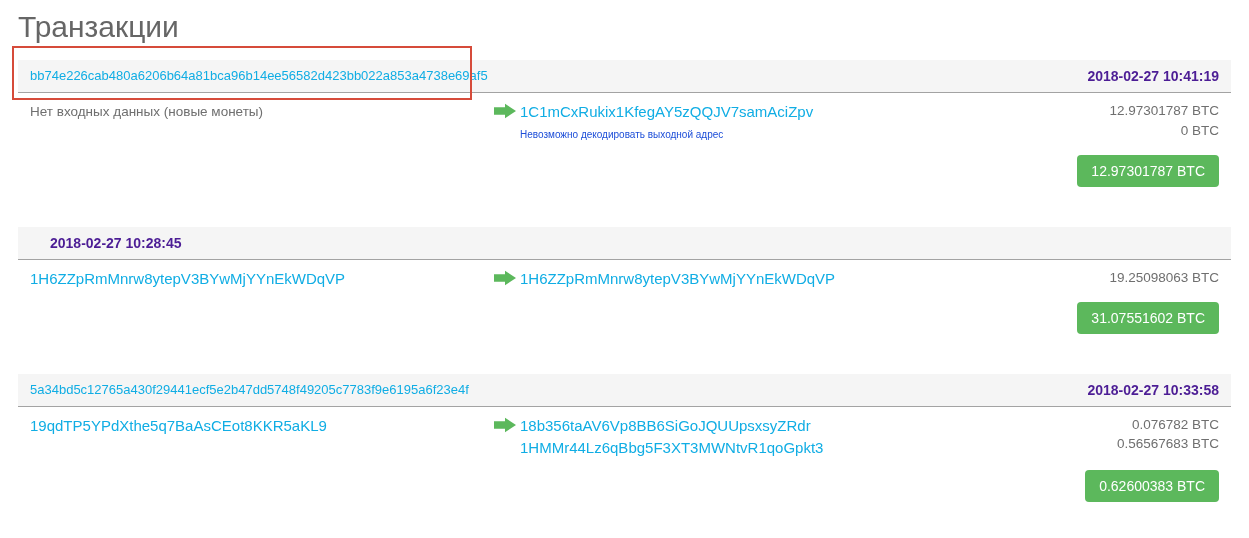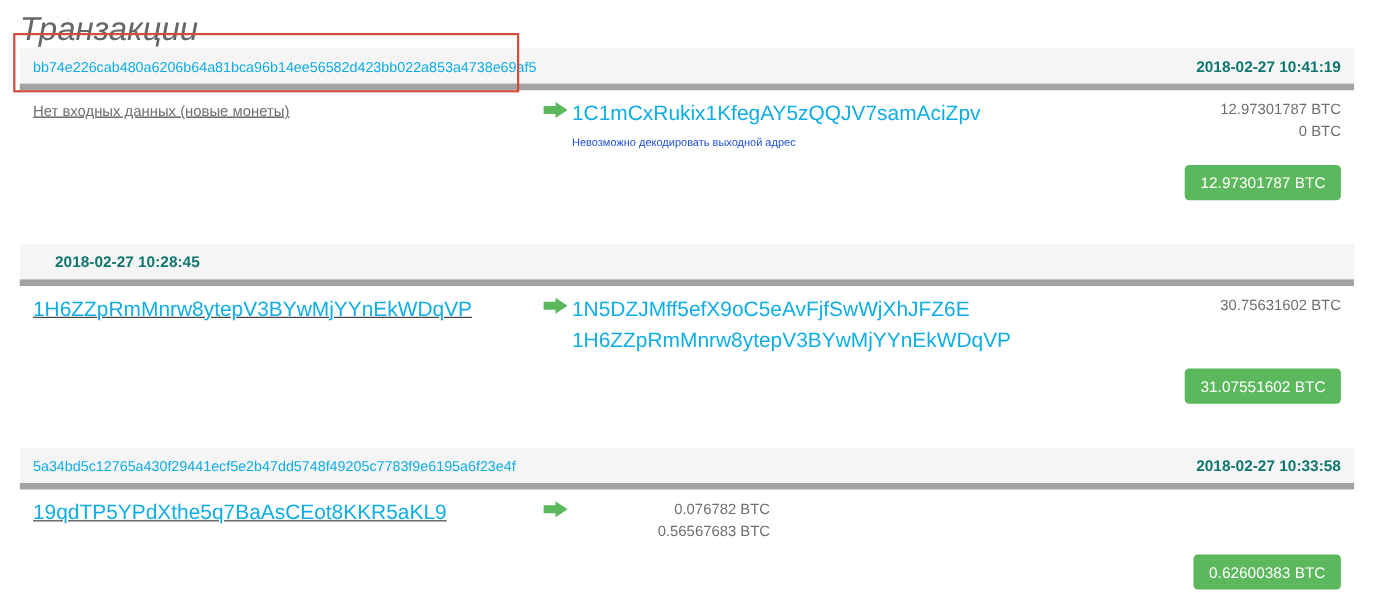--- a/index.html
+++ b/index.html
@@ -1,28 +1,28 @@
 <!DOCTYPE html>
 <html><head>
 <meta charset="utf-8">
 <style>
   * { box-sizing: border-box; margin: 0; padding: 0; }
   body { font-family: "Helvetica Neue", Helvetica, Arial, sans-serif; font-size: 14px; color: #333; background: #fff; padding: 10px 18px; width: 1249px; }
-  h2.page-title { font-size: 30px; font-weight: 300; color: #666; margin-bottom: 0; font-style: italic; }
+  h2.page-title { font-size: 30px; font-weight: 300; color: #666; margin-bottom: 16px; }
   .tx-block { margin-bottom: 40px; }
-  .tx-header { display: flex; justify-content: space-between; align-items: flex-end; background: #f5f5f5; padding: 8px 12px; border-bottom: 6px solid #a3a3a3; }
+  .tx-header { display: flex; justify-content: space-between; align-items: flex-start; background: #f5f5f5; padding: 8px 12px; border-bottom: 1px solid #a3a3a3; }
   .tx-hash { color: #10ADE4; font-size: 13px; text-decoration: none; word-break: break-all; }
-  .tx-time { font-weight: 700; color: #0f766e; font-size: 14px; white-space: nowrap; padding-left: 20px; }
+  .tx-time { font-weight: 700; color: #4c1d95; font-size: 14px; white-space: nowrap; padding-left: 20px; }
   .tx-body { display: flex; padding: 8px 12px 0 12px; align-items: flex-start; }
-  .col-in { flex: 0 0 460px; text-decoration: underline; }
+  .col-in { flex: 0 0 460px; }
   .col-arrow { flex: 0 0 30px; display: flex; justify-content: center; padding-top: 2px; }
   .col-out { flex: 1; display: flex; }
   .out-addr { flex: 1; }
   .out-amts { text-align: right; min-width: 180px; }
-  .addr-link { color: #10ADE4; text-decoration: none; font-size: 19px; }
+  .addr-link { color: #10ADE4; text-decoration: none; font-size: 15px; }
   .static-gray { color: #6f6f6f; font-size: 13.5px; }
   .error-red { color: #1d4ed8; font-size: 10px; }
   .amt { color: #6f6f6f; font-size: 13.5px; line-height: 1.45; }
   .line { line-height: 1.45; }
   .tx-total-row { display:flex; justify-content:flex-end; padding: 12px 12px 0 12px; }
   .total-badge { background: #5cb85c; color: #fff; border-radius: 4px; padding: 8px 14px; font-size: 14px; font-weight: 500; display:inline-block; }
   .highlight-box { position: absolute; border: 2px solid #d64b3a; pointer-events: none; }
   .highlight-wrap { position: relative; }
   .arrow-icon svg { width: 22px; height: 16px; }
 </style>
@@ -70,25 +70,24 @@
         <div class="col-in">
           <div class="line"><a href="#" class="addr-link">1H6ZZpRmMnrw8ytepV3BYwMjYYnEkWDqVP</a></div>
         </div>
         <div class="col-arrow">
           <span class="arrow-icon"><svg viewBox="0 0 24 16">
               <polygon points="0,4 12,4 12,0 24,8 12,16 12,12 0,12" fill="#5cb85c"></polygon>
             </svg></span>
         </div>
         <div class="col-out">
           <div class="out-addr">
-            <div class="line"><a href="#" class="addr-link">1N5DZJMff5efX9oC5eAvFjfSwWjXhJFZ6E</a></div>
             <div class="line"><a href="#" class="addr-link">1H6ZZpRmMnrw8ytepV3BYwMjYYnEkWDqVP</a></div>
           </div>
           <div class="out-amts">
-            <div class="amt">30.75631602 BTC</div>
+            <div class="amt">19.25098063 BTC</div>
           </div>
         </div>
       </div>
       <div class="tx-total-row">
         <span class="total-badge">31.07551602 BTC</span>
       </div>
     </div>
     <div class="tx-block">
       <div class="tx-header highlight-wrap">
         <a class="tx-hash" href="#">5a34bd5c12765a430f29441ecf5e2b47dd5748f49205c7783f9e6195a6f23e4f</a>
@@ -97,20 +96,24 @@
       <div class="tx-body">
         <div class="col-in">
           <div class="line"><a href="#" class="addr-link">19qdTP5YPdXthe5q7BaAsCEot8KKR5aKL9</a></div>
         </div>
         <div class="col-arrow">
           <span class="arrow-icon"><svg viewBox="0 0 24 16">
               <polygon points="0,4 12,4 12,0 24,8 12,16 12,12 0,12" fill="#5cb85c"></polygon>
             </svg></span>
         </div>
         <div class="col-out">
+          <div class="out-addr">
+            <div class="line"><a href="#" class="addr-link">18b356taAV6Vp8BB6SiGoJQUUpsxsyZRdr</a></div>
+            <div class="line"><a href="#" class="addr-link">1HMMr44Lz6qBbg5F3XT3MWNtvR1qoGpkt3</a></div>
+          </div>
           <div class="out-amts">
             <div class="amt">0.076782 BTC</div>
             <div class="amt">0.56567683 BTC</div>
           </div>
         </div>
       </div>
       <div class="tx-total-row">
         <span class="total-badge">0.62600383 BTC</span>
       </div>
     </div>

